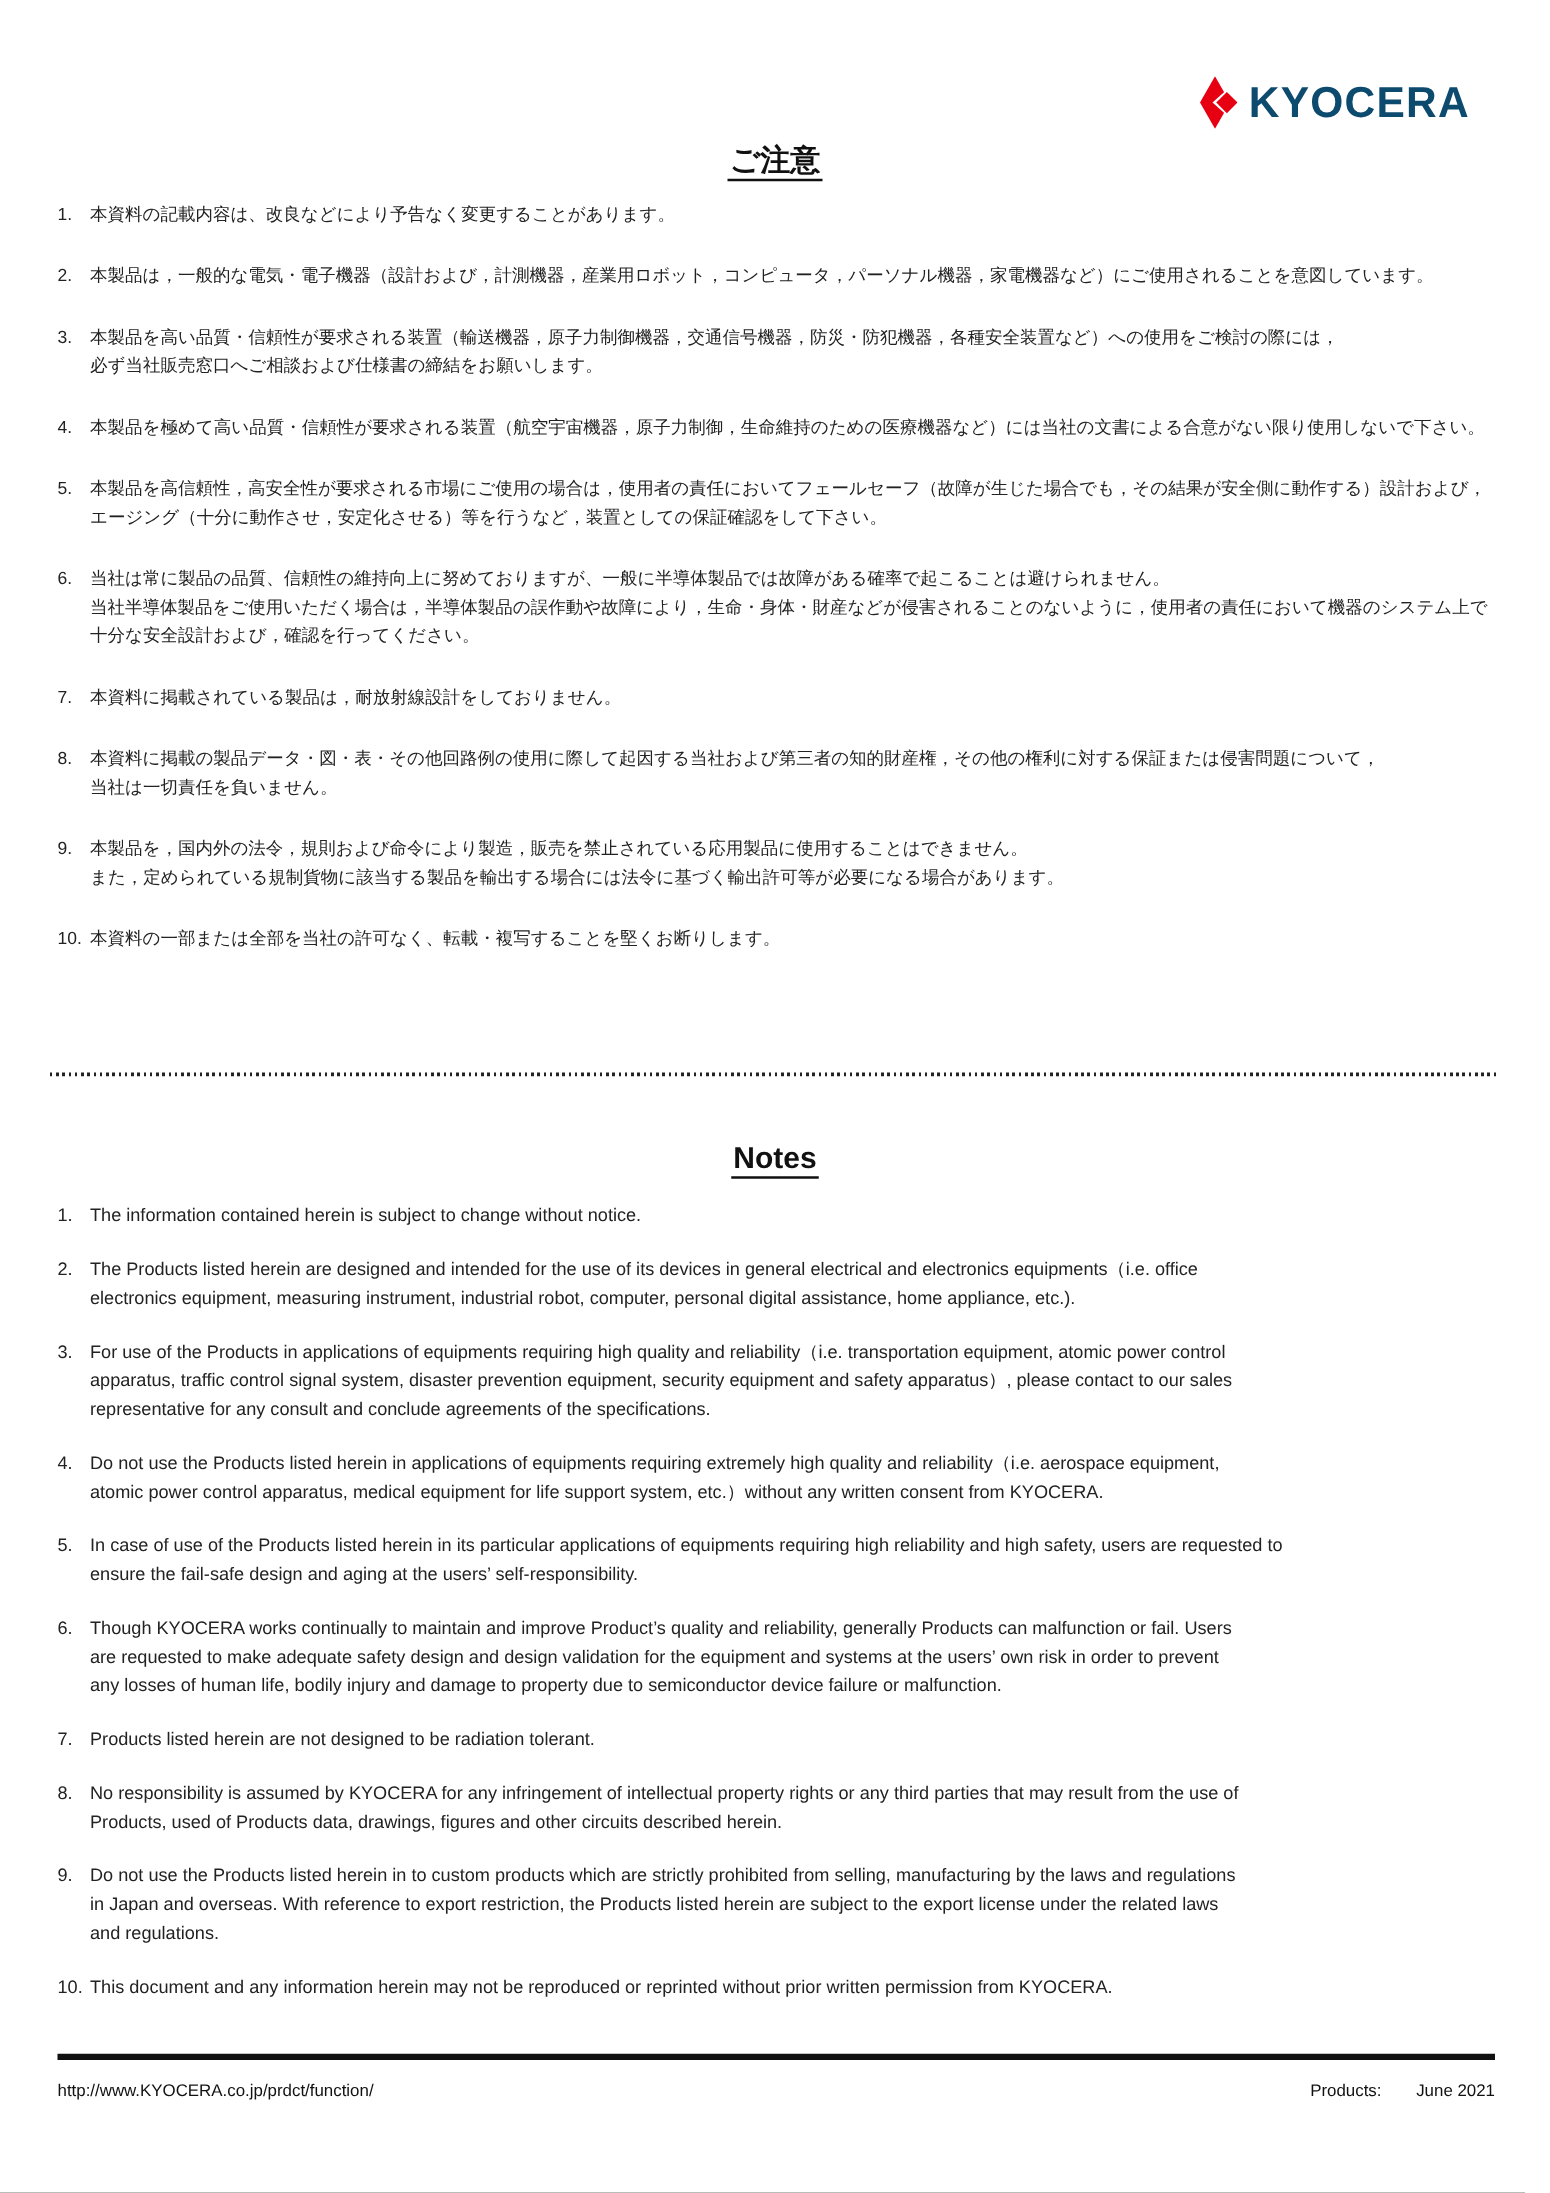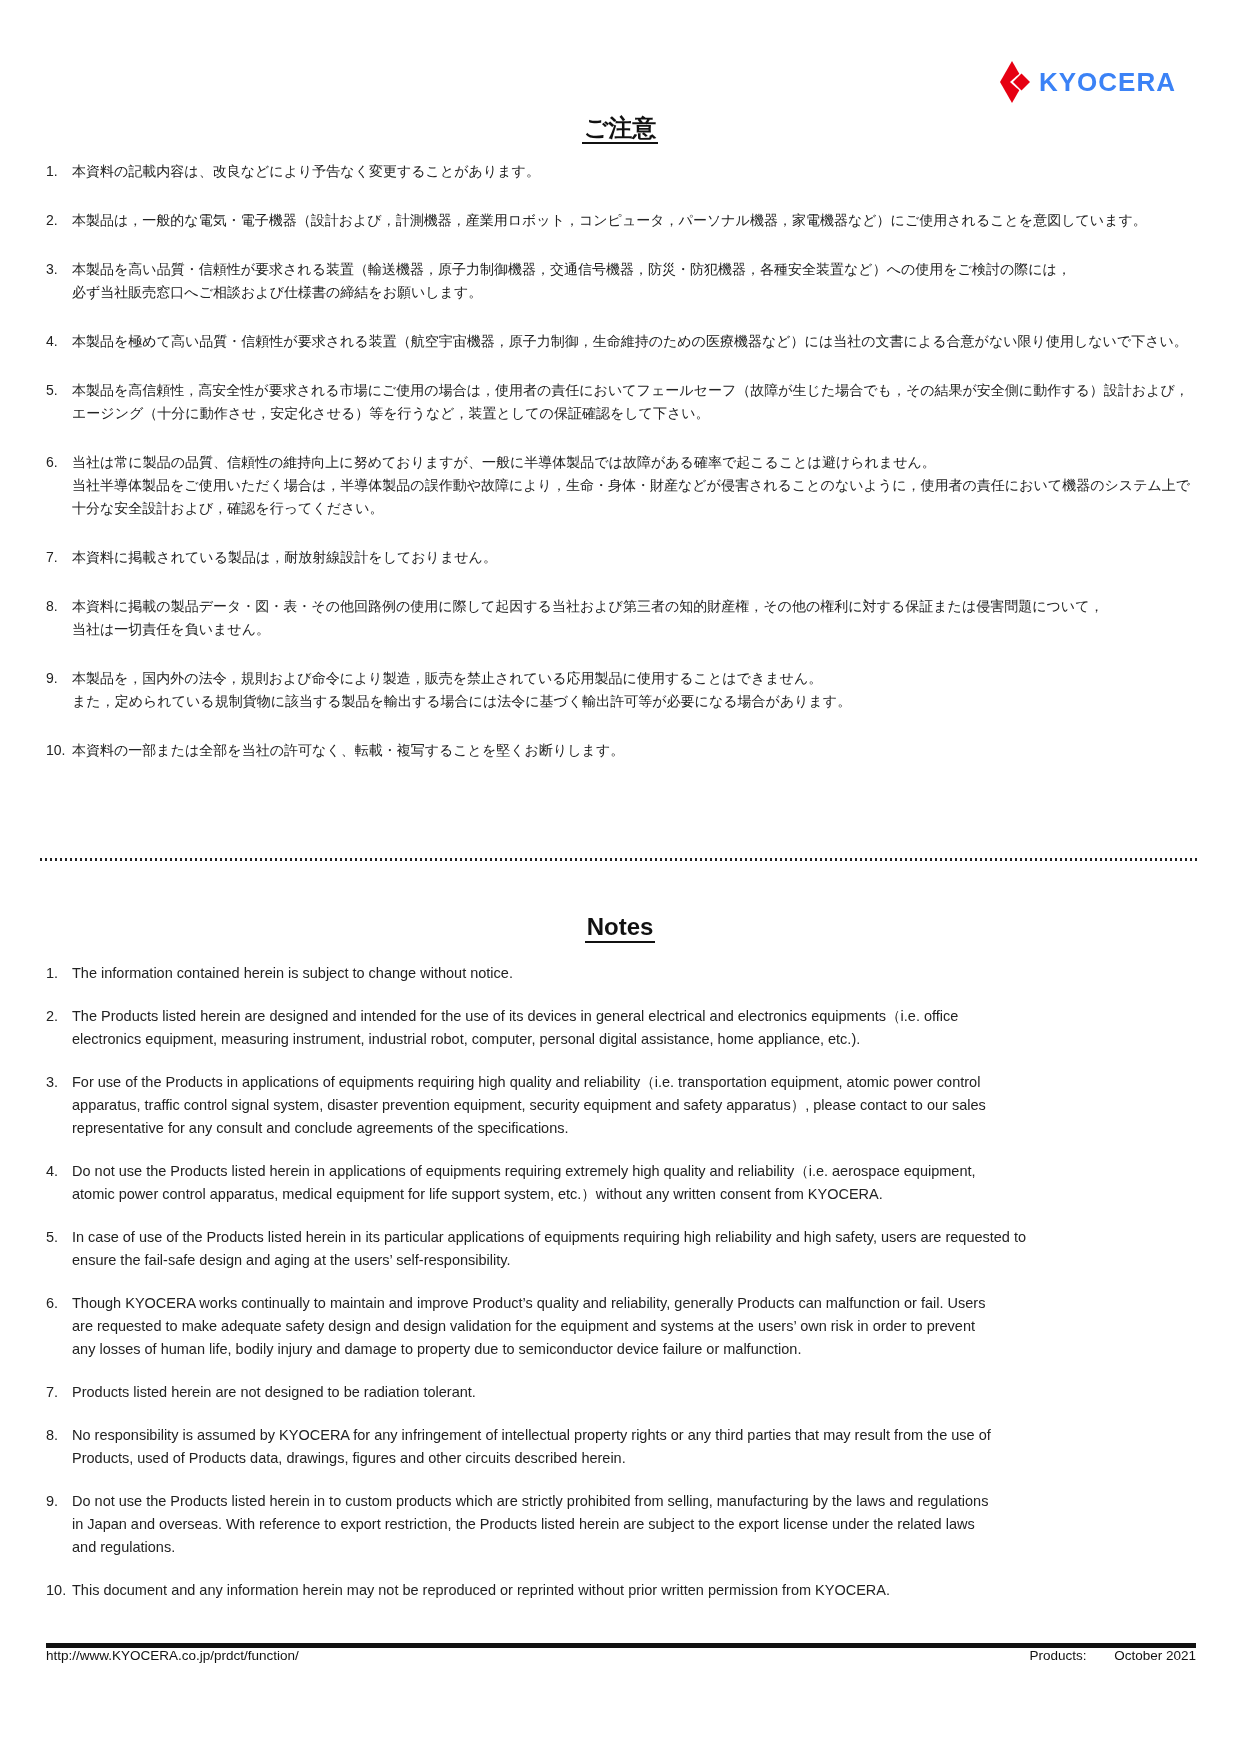--- a/index.html
+++ b/index.html
@@ -9,21 +9,21 @@
     margin:0 auto;
     background:#ffffff;
     font-family:"Liberation Sans","DejaVu Sans",sans-serif;
     color:#222;
     overflow:hidden;
   }
   
   .logo{position:absolute;top:60px;right:64px;display:flex;align-items:center;gap:9px;}
   .logo-mark{display:block;}
   .brand-text{
-    font-size:26px;font-weight:bold;letter-spacing:1px;color:#3b82f6;
+    font-size:34px;font-weight:bold;letter-spacing:1px;color:#0c4a6e;
     transform:scaleY(1.02);line-height:44px;
   }
   
   .sec-title{
     position:absolute;left:0;width:100%;text-align:center;
     font-size:24px;font-weight:bold;color:#111;
   }
   .sec-title span{border-bottom:2px solid #111;padding:0 2px 1px 2px;}
   .jp-title{top:112px;}
   .en-title{top:913px;}
@@ -38,21 +38,21 @@
   
   .divider{
     position:absolute;left:40px;right:40px;top:858px;height:3px;
     background:repeating-linear-gradient(90deg,#222 0 2px,transparent 2px 5px);
   }
   
   .footer{position:absolute;left:46px;right:44px;top:1643px;}
   .footer-rule{height:5px;background:#111;}
   .footer-row{
     display:flex;justify-content:space-between;align-items:baseline;
-    font-size:13.5px;margin-top:0;color:#111;
+    font-size:13.5px;margin-top:17px;color:#111;
   }
   .revision .rev-value{margin-left:24px;}
 </style>
 </head>
 <body>
 
 <div class="page">
 
   <div class="logo">
     <svg class="logo-mark" width="30" height="42" viewBox="0 0 60 84" xmlns="http://www.w3.org/2000/svg">
@@ -194,18 +194,18 @@
         <span class="txt">This document and any information herein may not be reproduced or reprinted without prior written permission from KYOCERA.</span>
       </div>
     </div>
 
   <div class="footer">
     <div class="footer-rule"></div>
     <div class="footer-row">
       <span class="url">http://www.KYOCERA.co.jp/prdct/function/</span>
       <span class="revision">
         <span class="rev-label">Products:</span>
-        <span class="rev-value">October 2021</span>
+        <span class="rev-value">June 2021</span>
       </span>
     </div>
   </div>
 
 </div>
 
 </body></html>

